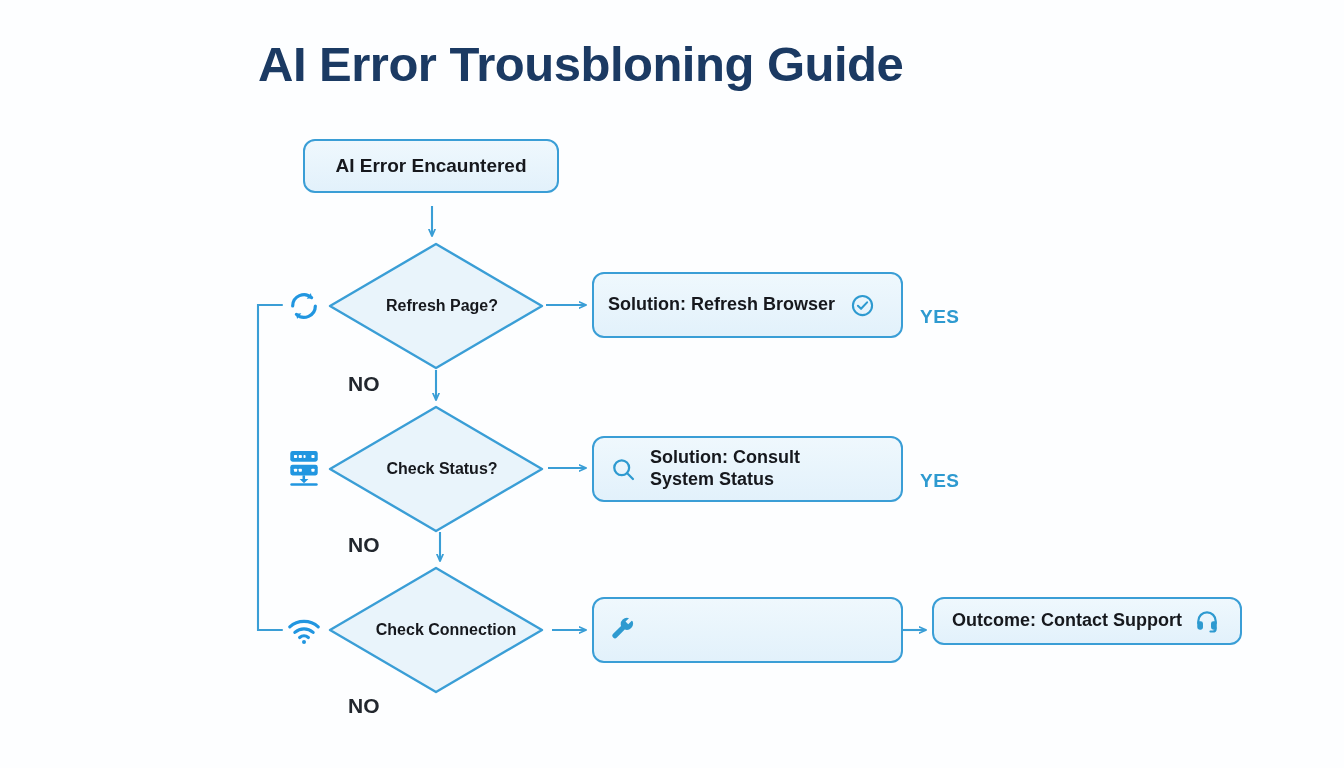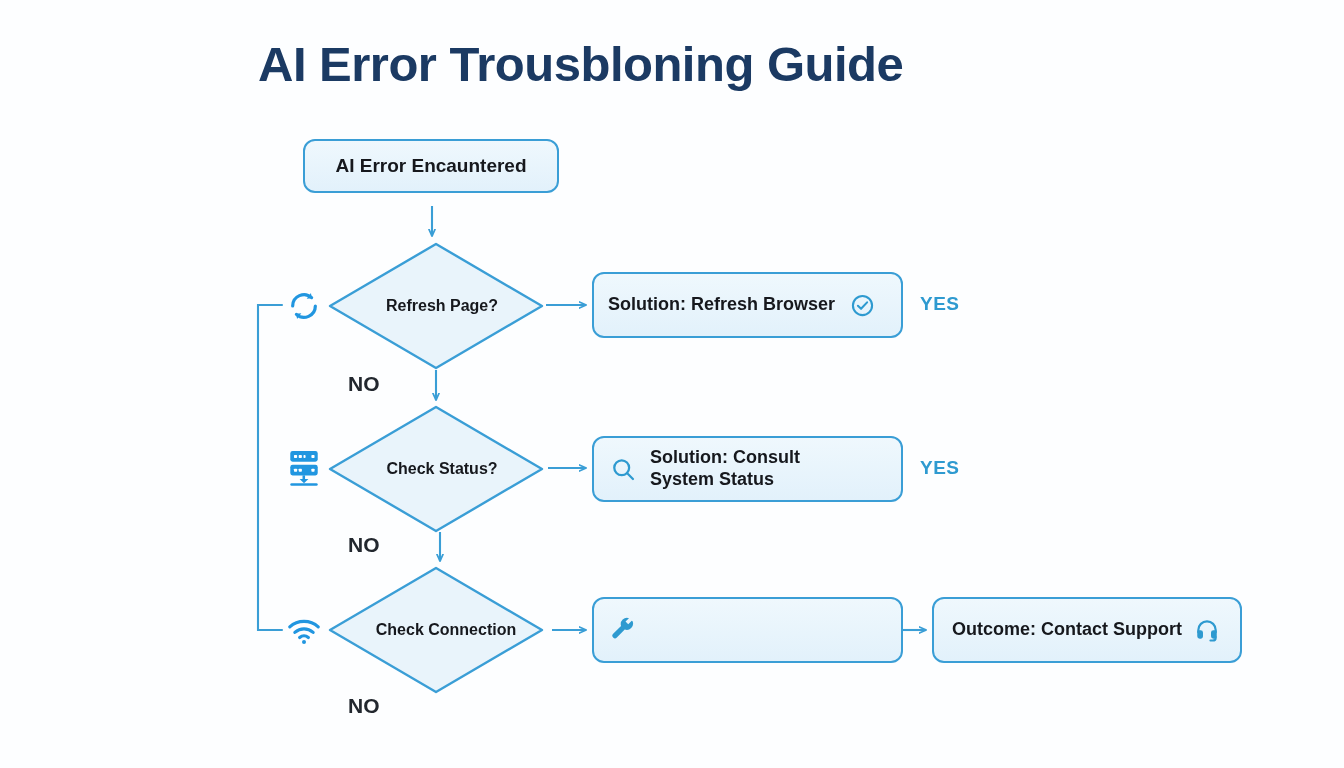--- a/index.html
+++ b/index.html
@@ -75,21 +75,21 @@
     gap: 12px;
   }
   .solution-1 { top: 272px; justify-content: flex-start; }
   .solution-2 { top: 436px; }
   .solution-3 { top: 597px; }
 
   .outcome {
     left: 932px;
     top: 597px;
     width: 310px;
-    height: 66px;
+    height: 48px;
     padding: 0 16px;
     gap: 10px;
     justify-content: center;
   }
 
   .node-text {
     font-size: 18px;
     font-weight: bold;
     line-height: 1.22;
     color: #16181d;
@@ -142,20 +142,21 @@
   .no-1 { left: 348px; top: 372px; }
   .no-2 { left: 348px; top: 533px; }
   .no-3 { left: 348px; top: 694px; }
 
   .yes-label {
     position: absolute;
     font-size: 19px;
     font-weight: bold;
     color: #2e9ad0;
     letter-spacing: 0.5px;
+    margin-top: 13px;
   }
   .yes-1 { left: 920px; top: 293px; }
   .yes-2 { left: 920px; top: 457px; }
 
   
   .side-icon {
     position: absolute;
     width: 36px;
     height: 40px;
     display: flex;

